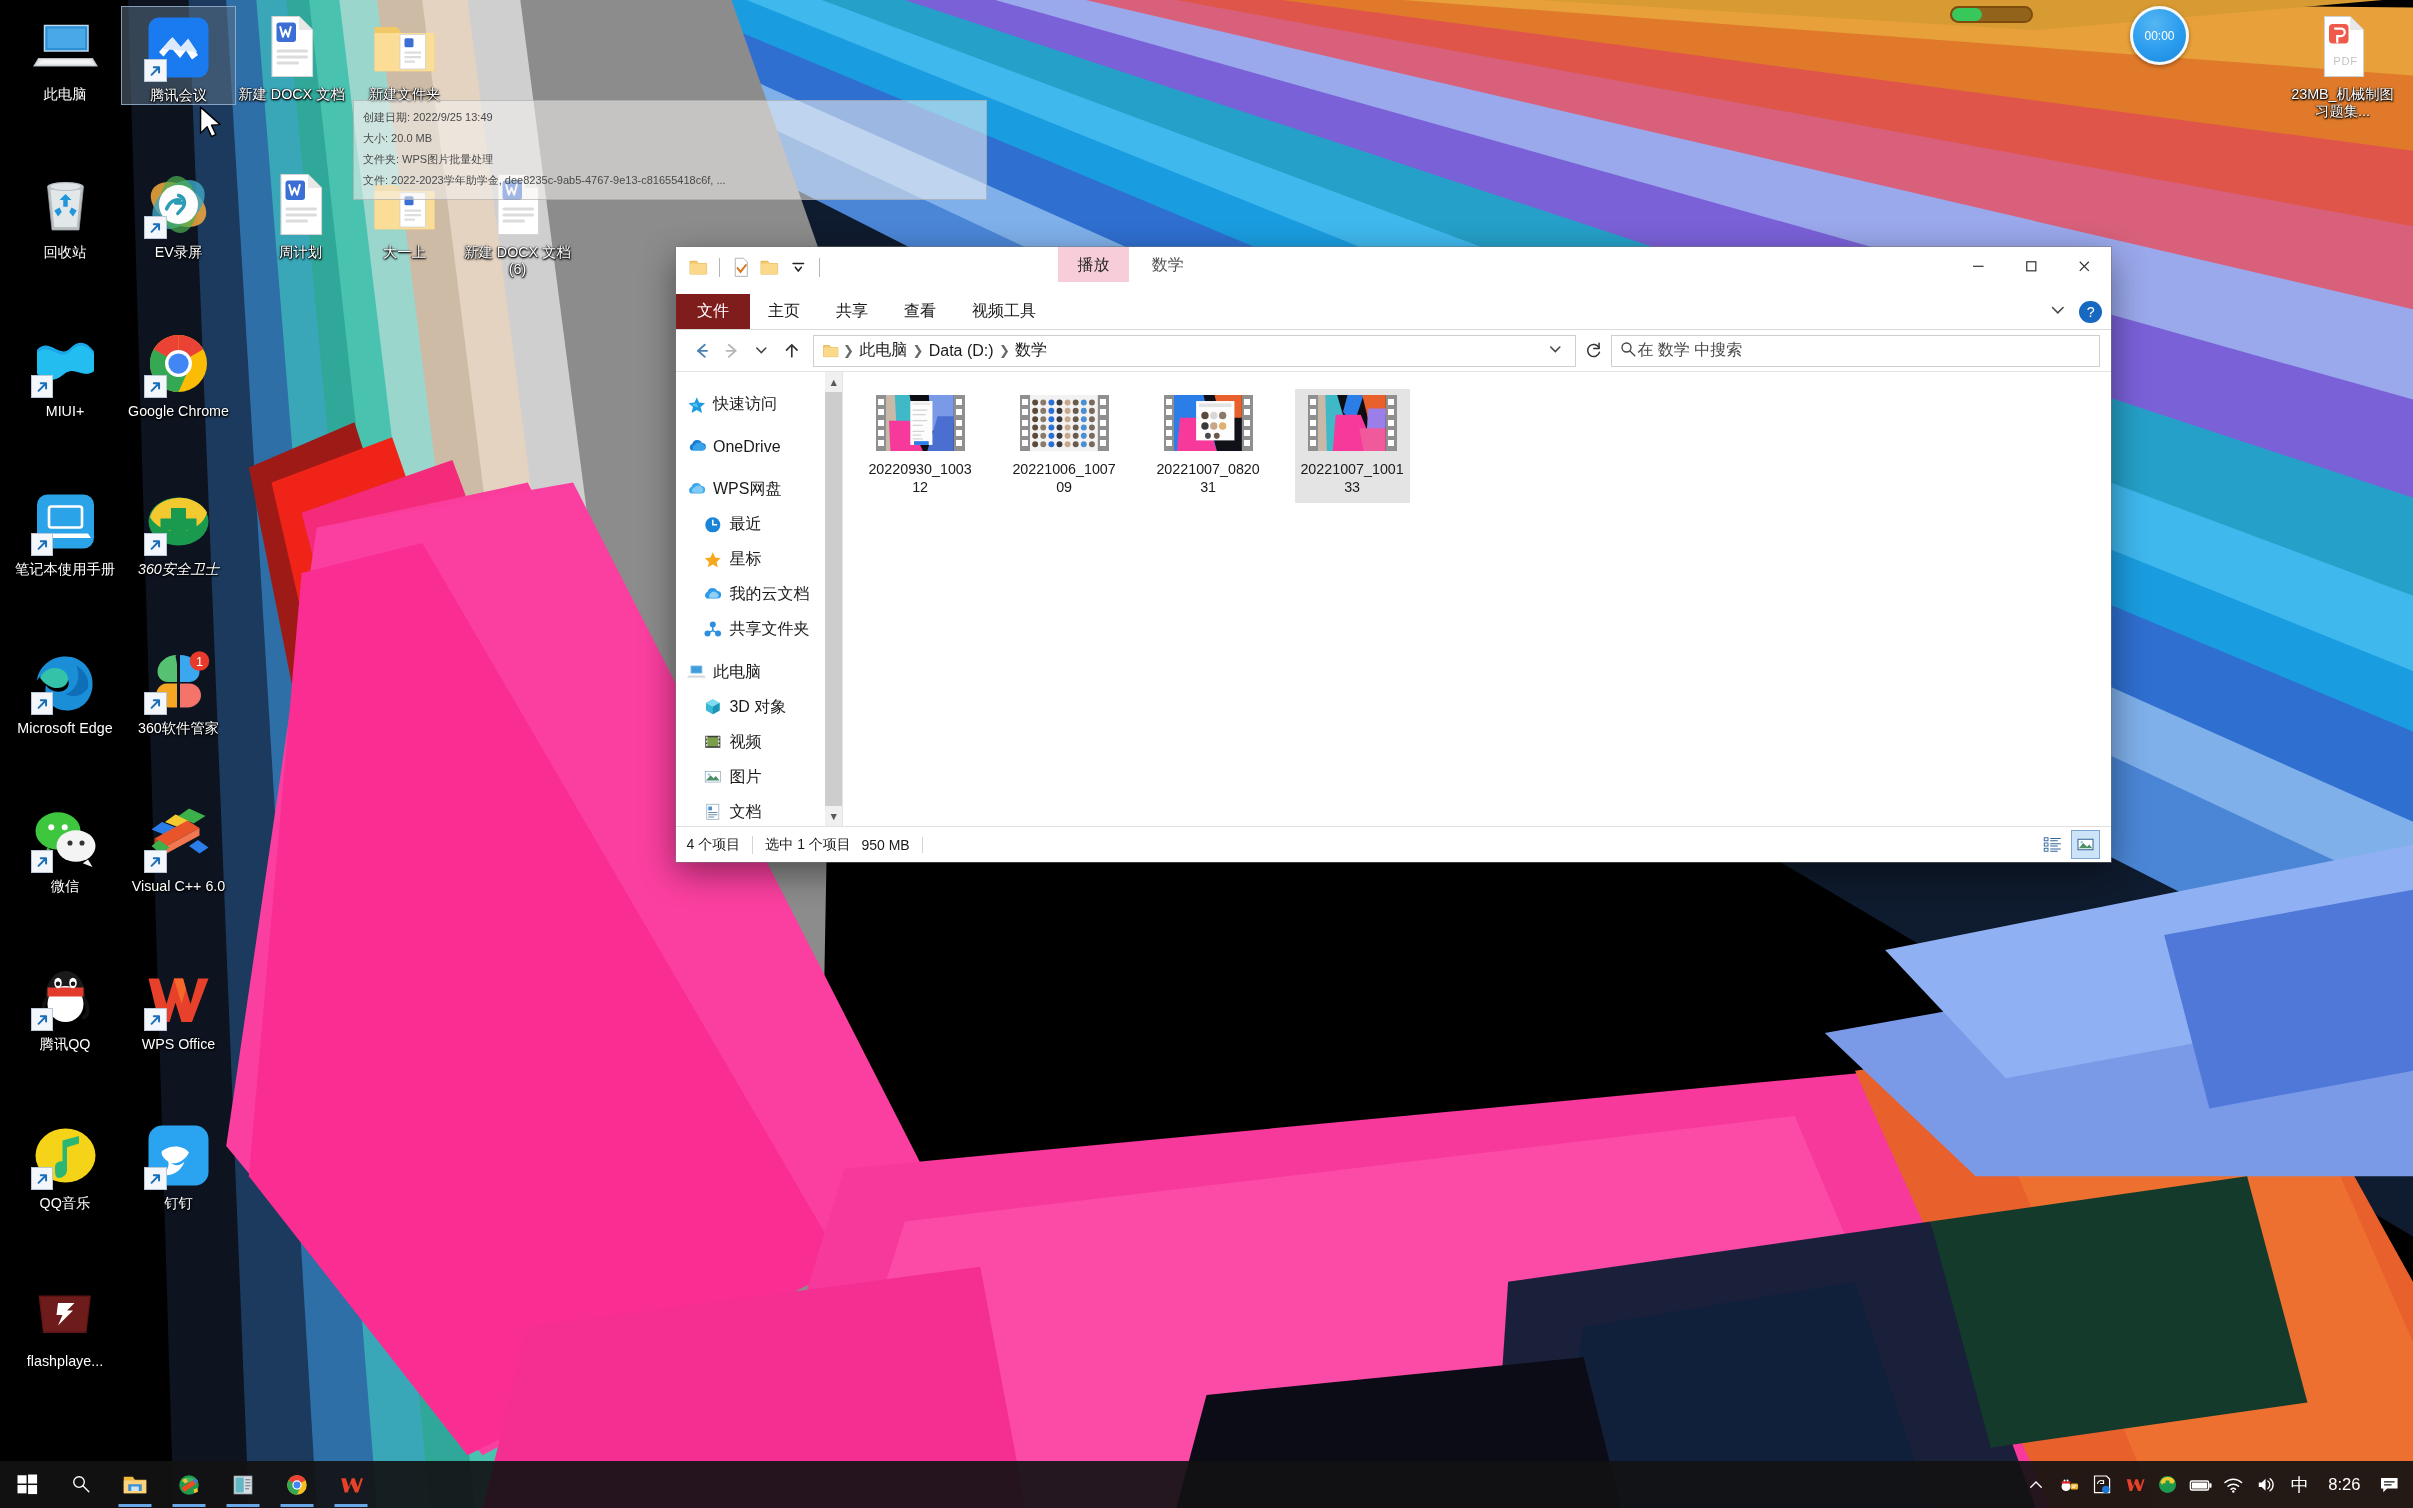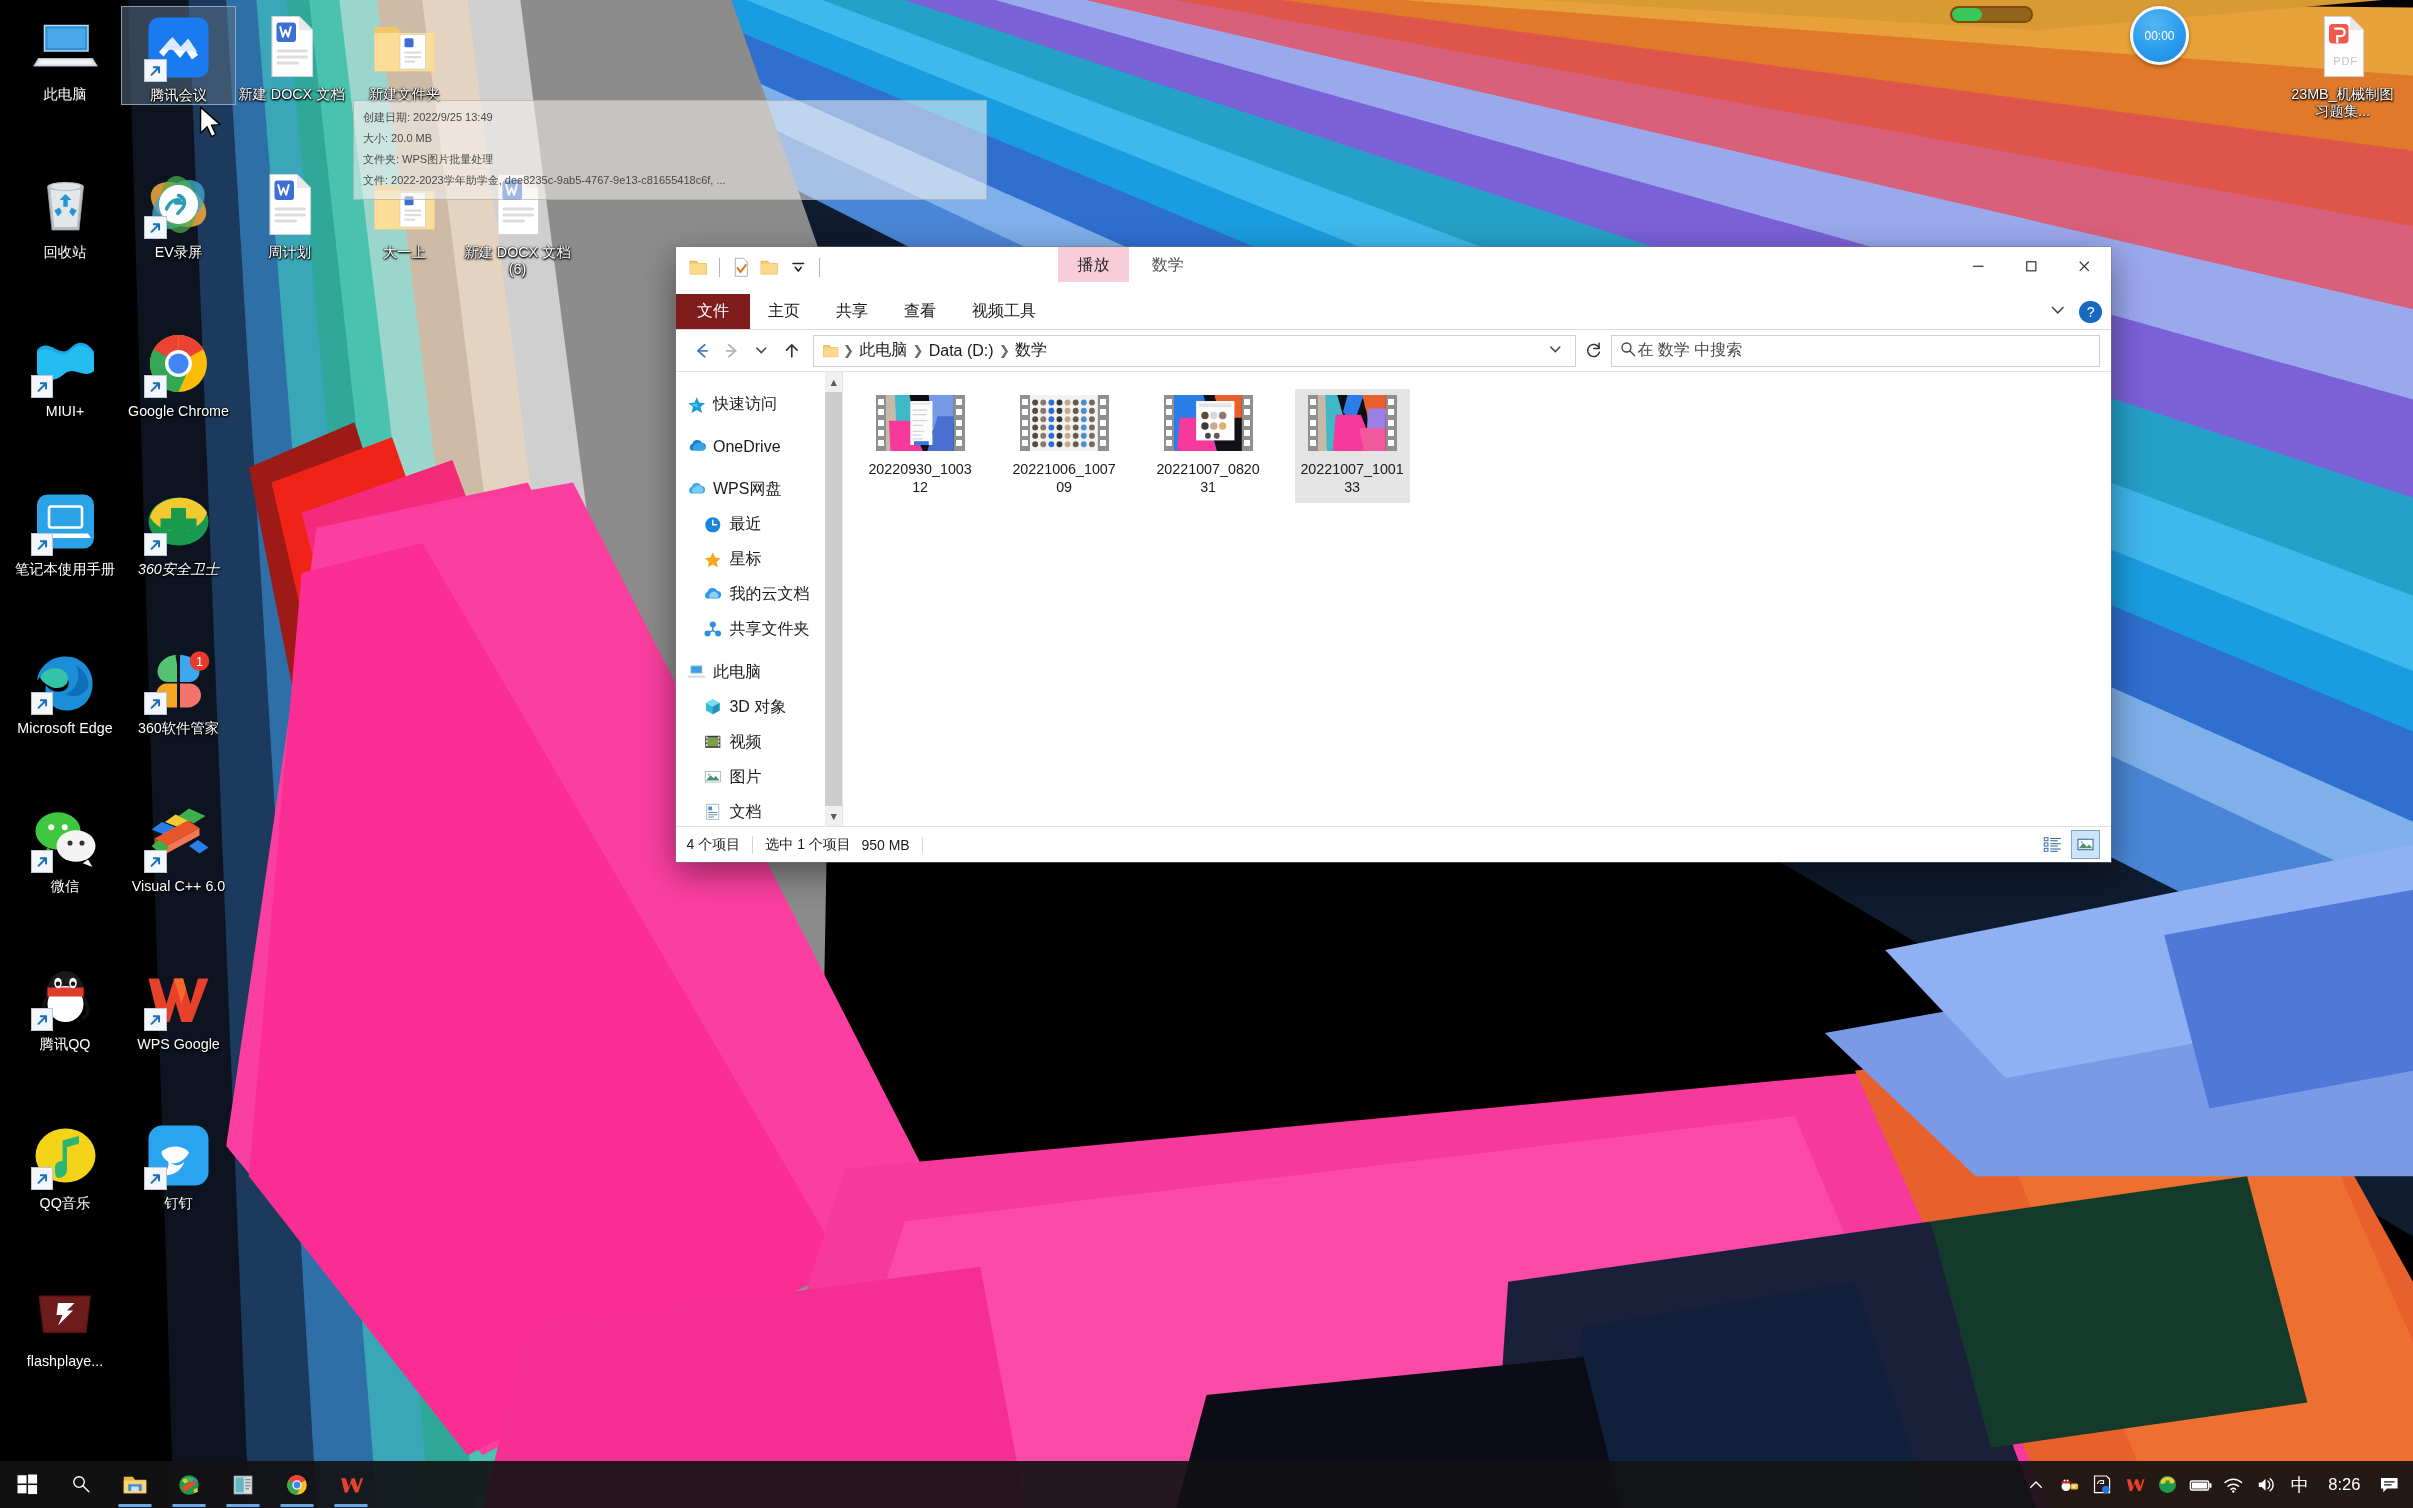--- a/index.html
+++ b/index.html
@@ -460,21 +460,21 @@
               <circle cx="46" cy="46" r="26" fill="#fdfdfd"></circle>
               <path d="M30 52c4-10 12-14 18-12M42 44h12M46 34c8 2 10 10 6 16l-7 8" stroke="#2c9bb5" stroke-width="4.5" fill="none" stroke-linecap="round"></path>
             </g>
           </svg><span class="shortcut-arrow">
             <svg viewBox="0 0 22 22">
               <path d="M6 17L15 8M9 7h7v7" stroke="#1a6fb8" stroke-width="2.6" fill="none" stroke-linecap="round" stroke-linejoin="round"></path>
             </svg>
           </span></div>
         <div class="icon-label">EV录屏</div>
       </div>
-      <div class="icon-cell" style="left: 232px; top: 164px;">
+      <div class="icon-cell" style="left: 243px; top: 164px;">
         <div class="icon-art"><svg width="69" height="69" viewBox="0 0 92 92">
             <path d="M20 6h36l18 18v62H20z" fill="#fff" stroke="#d4d4d4" stroke-width="1.5"></path>
             <path d="M56 6l18 18H56z" fill="#e8e8e8"></path>
             <rect x="26" y="14" width="26" height="26" rx="4" fill="#3b6fd4"></rect>
             <path d="M31 20l3.5 13L38 24l3.5 9L45 20" stroke="#fff" stroke-width="2.6" fill="none" stroke-linecap="round" stroke-linejoin="round"></path>
             <path d="M28 52h38M28 60h38M28 68h26" stroke="#dcdcdc" stroke-width="4" stroke-linecap="round"></path>
           </svg></div>
         <div class="icon-label">周计划</div>
       </div>
       <div class="icon-cell" style="left: 347px; top: 164px;">
@@ -627,21 +627,21 @@
       </div>
       <div class="icon-cell" style="left: 121px; top: 956px;">
         <div class="icon-art"><svg width="69" height="69" viewBox="0 0 92 92">
             <path d="M6 22h14l10 34 10-34h12l10 34 10-34h14L64 80H50L42 54 34 80H20z" fill="#e8412b"></path>
             <path d="M40 22h12l4 14-6 20z" fill="#f5682a"></path>
           </svg><span class="shortcut-arrow">
             <svg viewBox="0 0 22 22">
               <path d="M6 17L15 8M9 7h7v7" stroke="#1a6fb8" stroke-width="2.6" fill="none" stroke-linecap="round" stroke-linejoin="round"></path>
             </svg>
           </span></div>
-        <div class="icon-label">WPS Google</div>
+        <div class="icon-label">WPS Office</div>
       </div>
       <div class="icon-cell" style="left: 7.5px; top: 1115px;">
         <div class="icon-art"><svg width="69" height="69" viewBox="0 0 92 92">
             <ellipse cx="46" cy="46" rx="40" ry="36" fill="#f5d318"></ellipse>
             <path d="M32 62c0-6 5-9 10-8V26l22-6v10l-16 5v30c0 7-6 11-11 11s-5-7-5-14z" fill="#2bb673"></path>
           </svg><span class="shortcut-arrow">
             <svg viewBox="0 0 22 22">
               <path d="M6 17L15 8M9 7h7v7" stroke="#1a6fb8" stroke-width="2.6" fill="none" stroke-linecap="round" stroke-linejoin="round"></path>
             </svg>
           </span></div>

